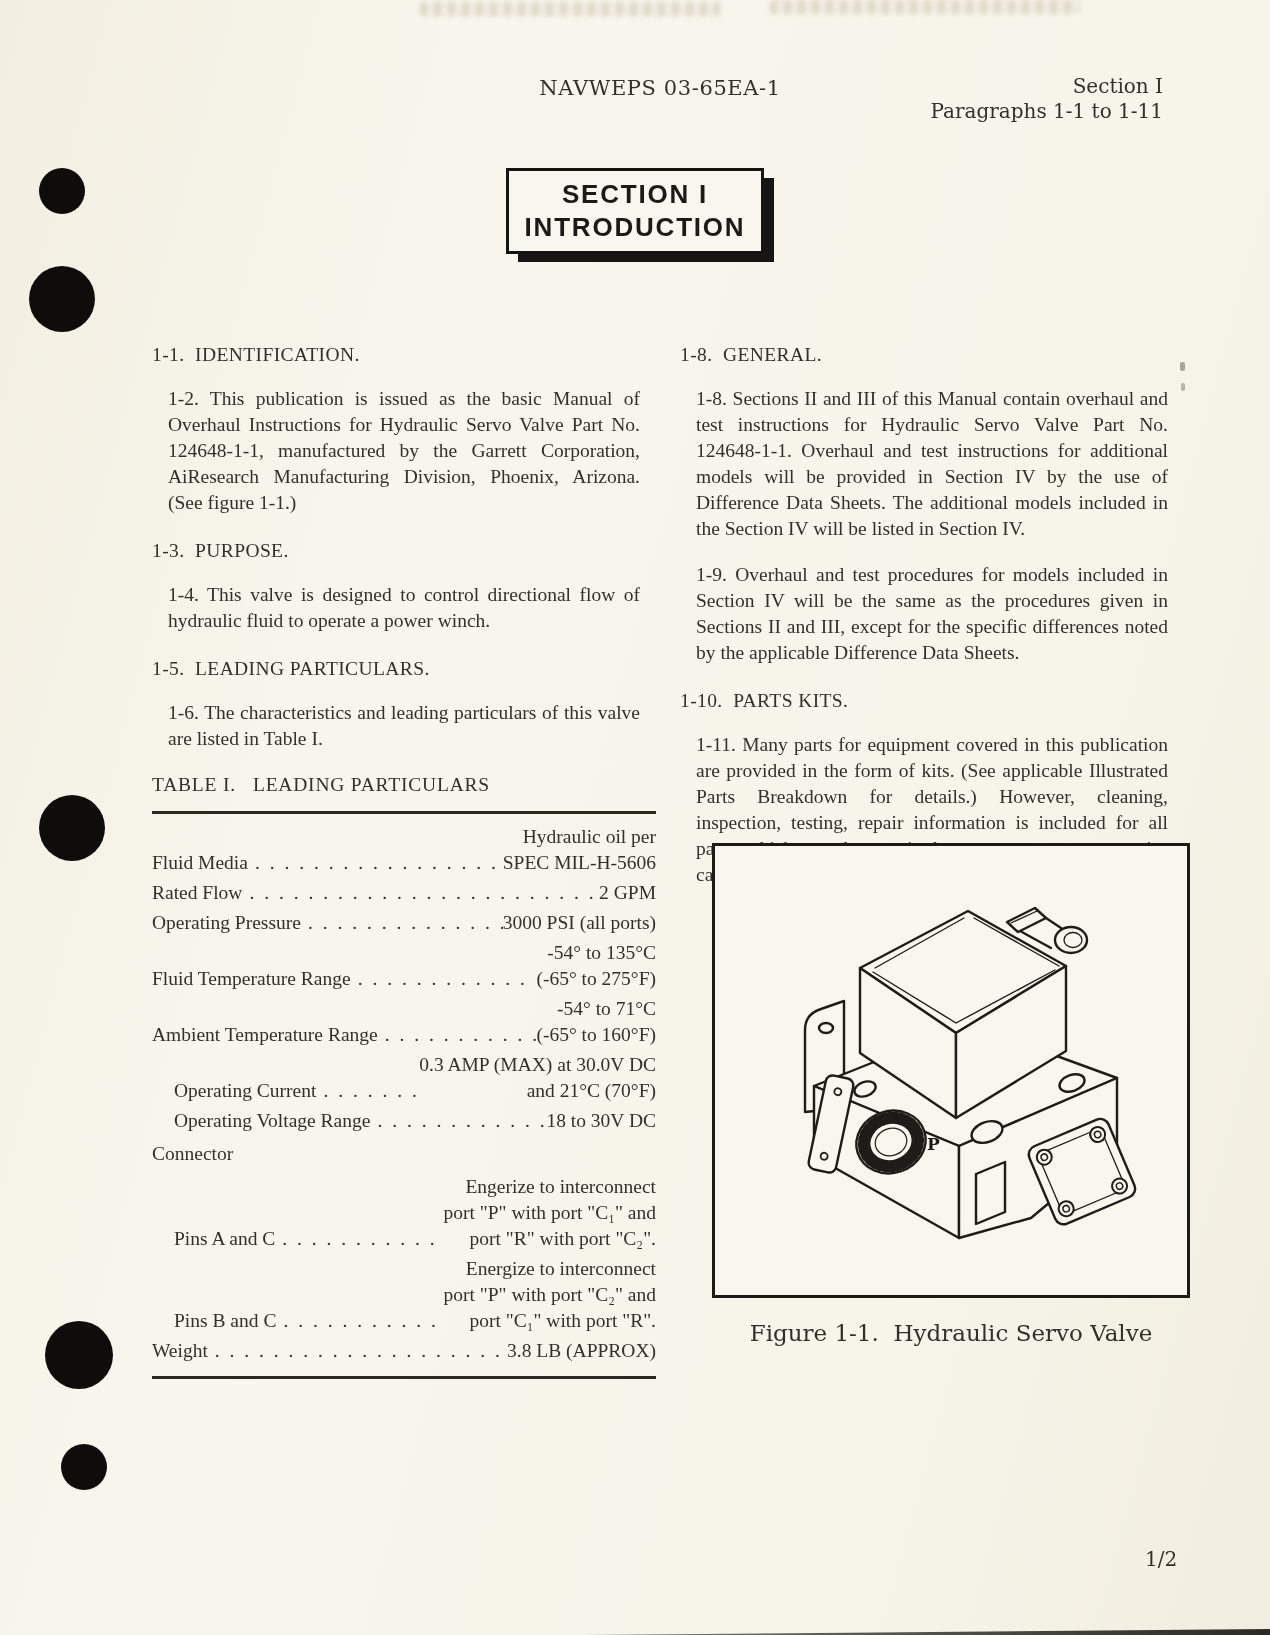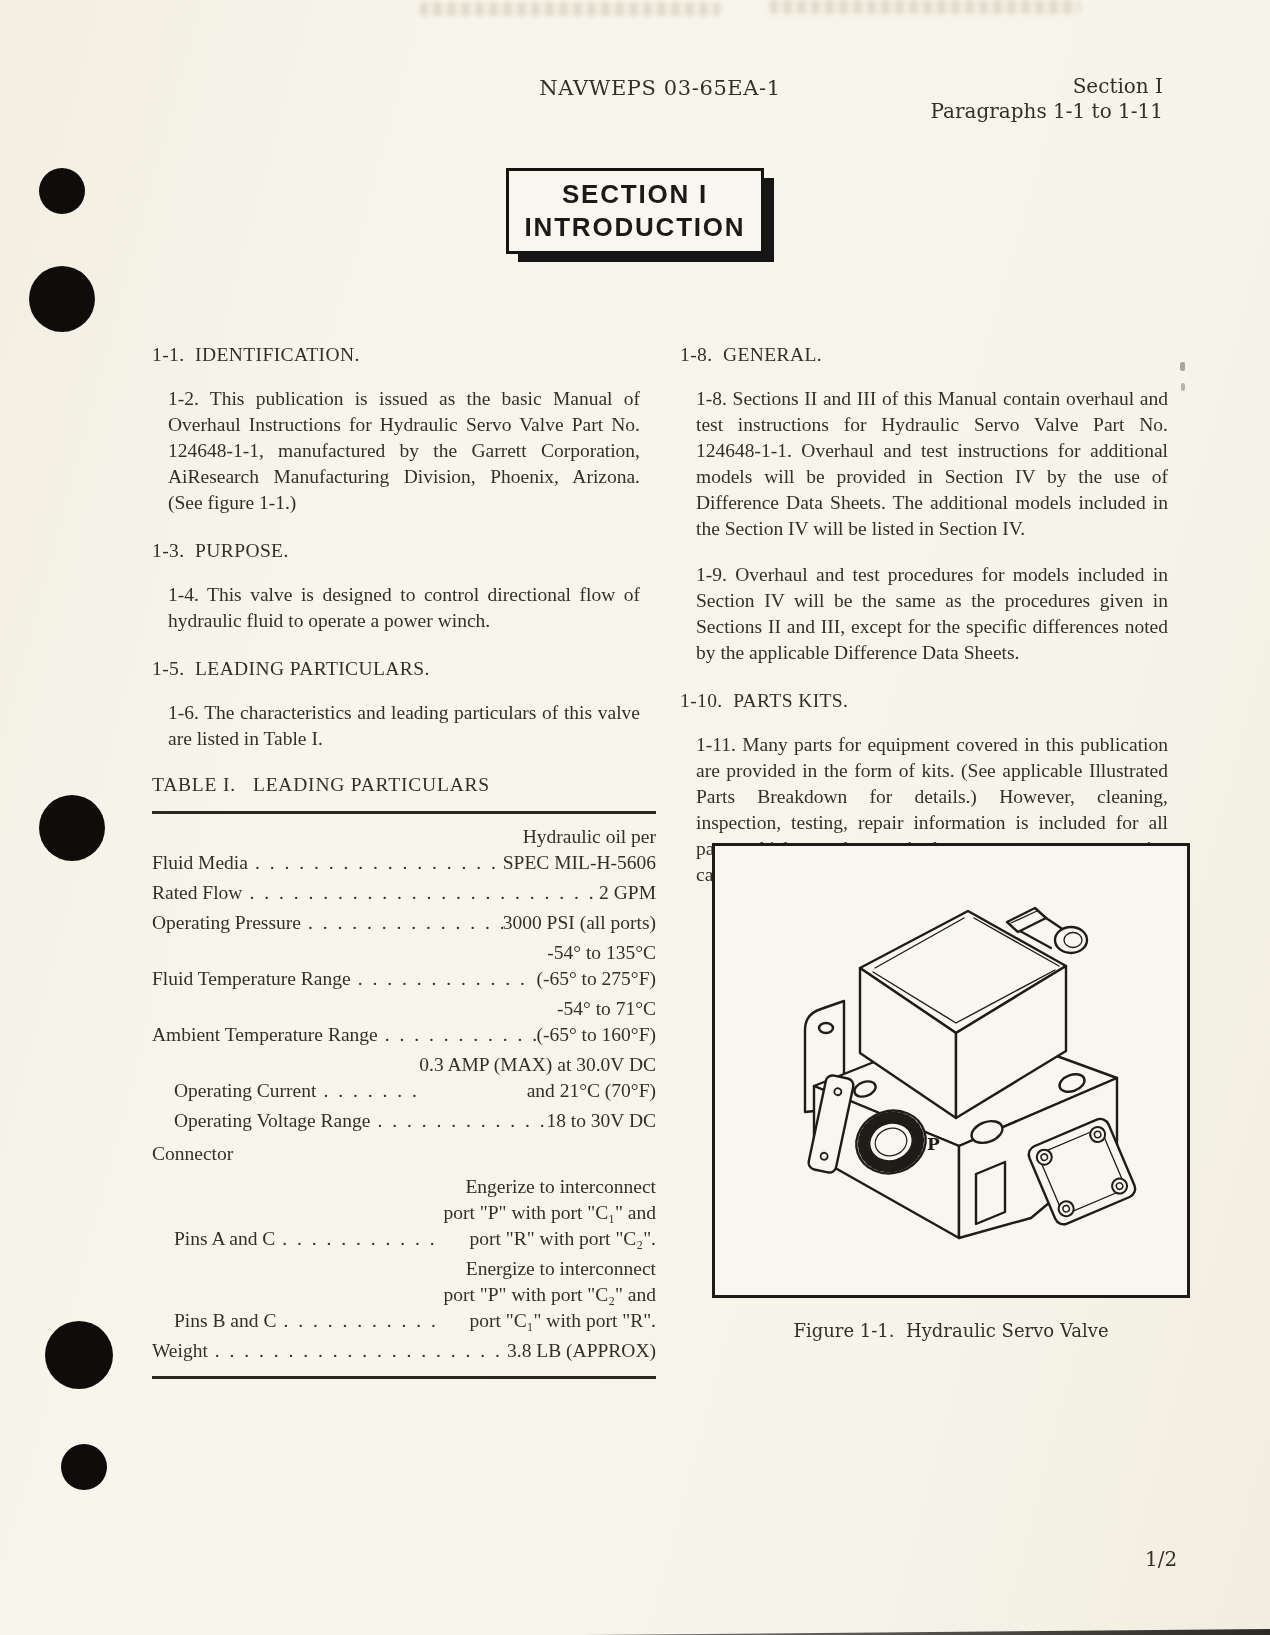--- a/index.html
+++ b/index.html
@@ -32,21 +32,21 @@
   .t-row.indent1{padding-left:22px;}
   .t-label{white-space:pre;flex:0 0 auto;}
   .t-leader{flex:1 1 auto;min-width:0;overflow:hidden;white-space:nowrap;
             padding:0 7px;letter-spacing:2.5px;}
   .t-value{flex:0 0 auto;text-align:right;white-space:pre-line;}
   
   .figure-box{position:absolute;left:712px;top:843px;width:478px;height:455px;box-sizing:border-box;
               border:3px solid #1d1b18;background:#f8f6ee;}
   .figure-box svg{display:block;width:100%;height:100%;}
   .figure-caption{position:absolute;left:712px;top:1320px;width:478px;text-align:center;
-                  font-size:18px;white-space:pre;}
+                  font-size:23px;white-space:pre;}
   
   .page-number{position:absolute;left:1145px;top:1547px;font-size:20px;}
   
   .hole{position:absolute;background:#0e0d0c;border-radius:50%;}
   .hole1{left:39px;top:168px;width:46px;height:46px;}
   .hole2{left:29px;top:266px;width:66px;height:66px;}
   .hole3{left:39px;top:795px;width:66px;height:66px;}
   .hole4{left:45px;top:1321px;width:68px;height:68px;}
   .hole5{left:61px;top:1444px;width:46px;height:46px;}
   

